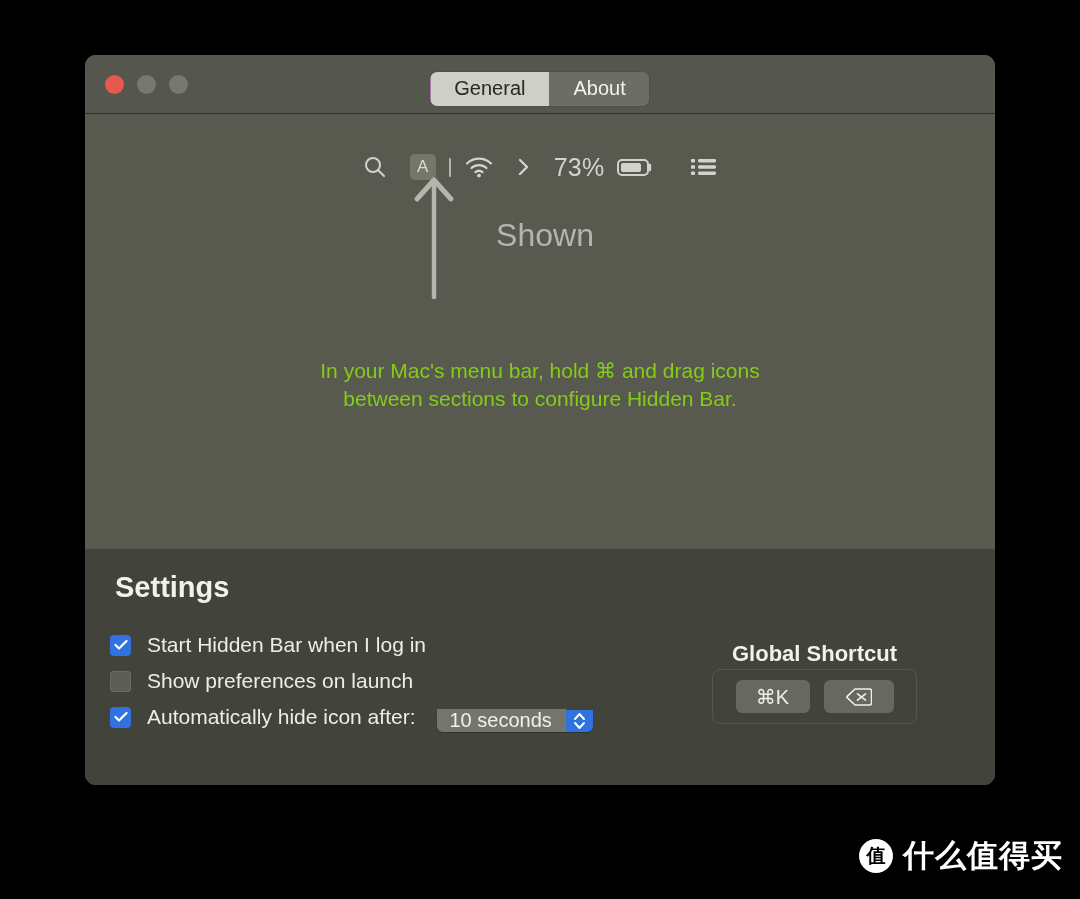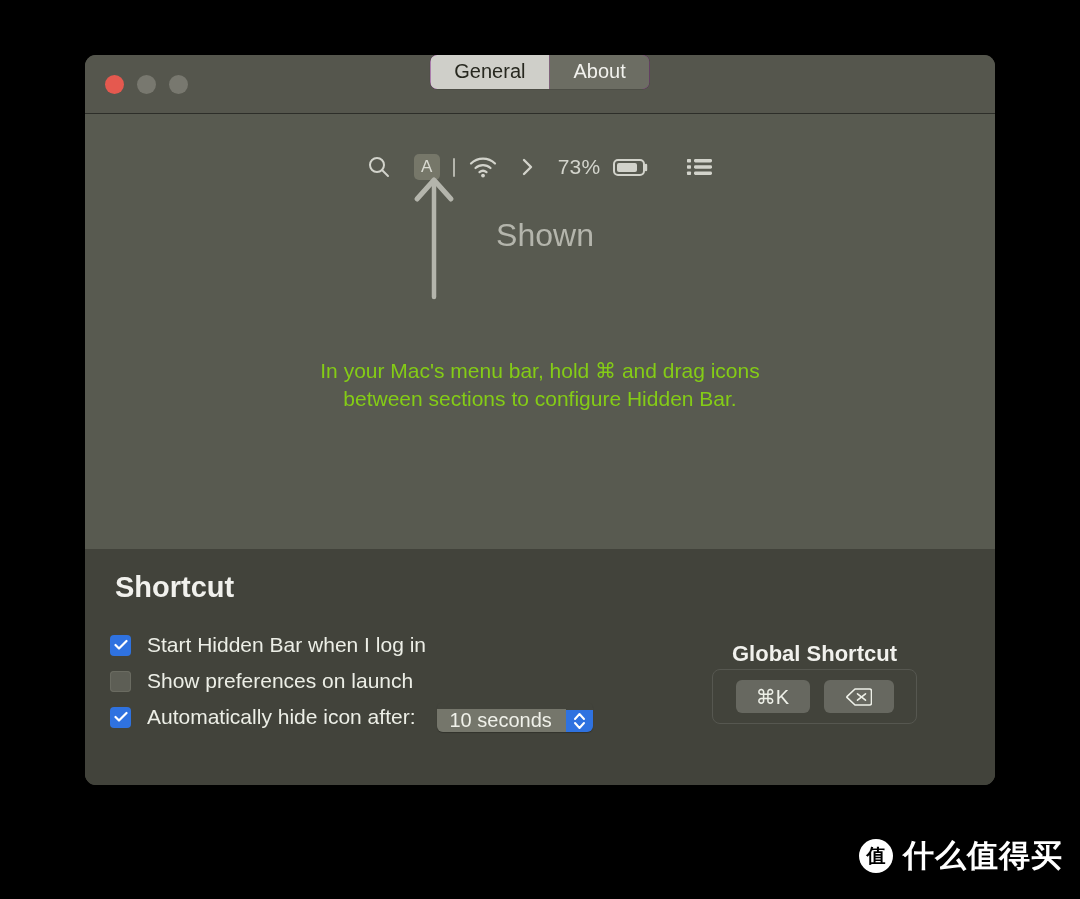--- a/index.html
+++ b/index.html
@@ -49,21 +49,21 @@
     border-radius: 50%;
   }
   .light.close  { background: #e5594f; }
   .light.min    { background: #78786f; }
   .light.zoom   { background: #78786f; }
 
   #tabbar {
     position: absolute;
     left: 50%;
     transform: translateX(-50%);
-    top: 0;
+    top: 17px;
     display: flex;
     border-radius: 7px;
     overflow: hidden;
     background: #a21caf;
     box-shadow: 0 0 0 0.5px rgba(0,0,0,0.18);
     text-align: right;
   }
   .tab {
     font-size: 20px;
     padding: 6px 24px 8px 24px;
@@ -116,21 +116,21 @@
     font-size: 17px;
     color: #d9dad1;
   }
   .vbar {
     width: 2px;
     height: 19px;
     background: #b5b6ad;
     border-radius: 1px;
   }
   .mb-text {
-    font-size: 21px;
+    font-size: 25px;
     color: #d3d4cc;
     letter-spacing: 0.2px;
     white-space: nowrap;
   }
 
   
   #hidden-label {
     position: absolute;
     left: 75px;
     top: 103px;
@@ -405,21 +405,21 @@
 
     <div id="hint">
       <div>In your Mac's menu bar, hold ⌘ and drag icons</div>
       <div>between sections to configure Hidden Bar.</div>
     </div>
 
   </div>
 
   <div id="settings">
 
-    <div id="settings-title">Shortcut</div>
+    <div id="settings-title">Settings</div>
 
     <div id="checkbox-list">
 
       <div class="cb-row">
         <div class="checkbox on">
           <svg width="14" height="12" viewBox="0 0 14 12">
             <polyline points="1.5,6 5,9.5 12.5,2" fill="none" stroke="#ffffff" stroke-width="2.2" stroke-linecap="round" stroke-linejoin="round"></polyline>
           </svg>
         </div>
         <div class="cb-label">Start Hidden Bar when I log in</div>

